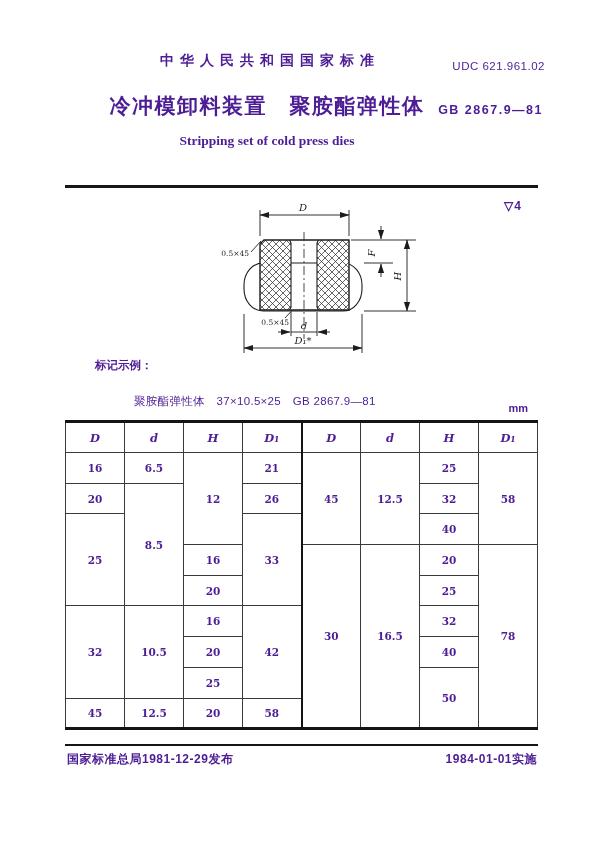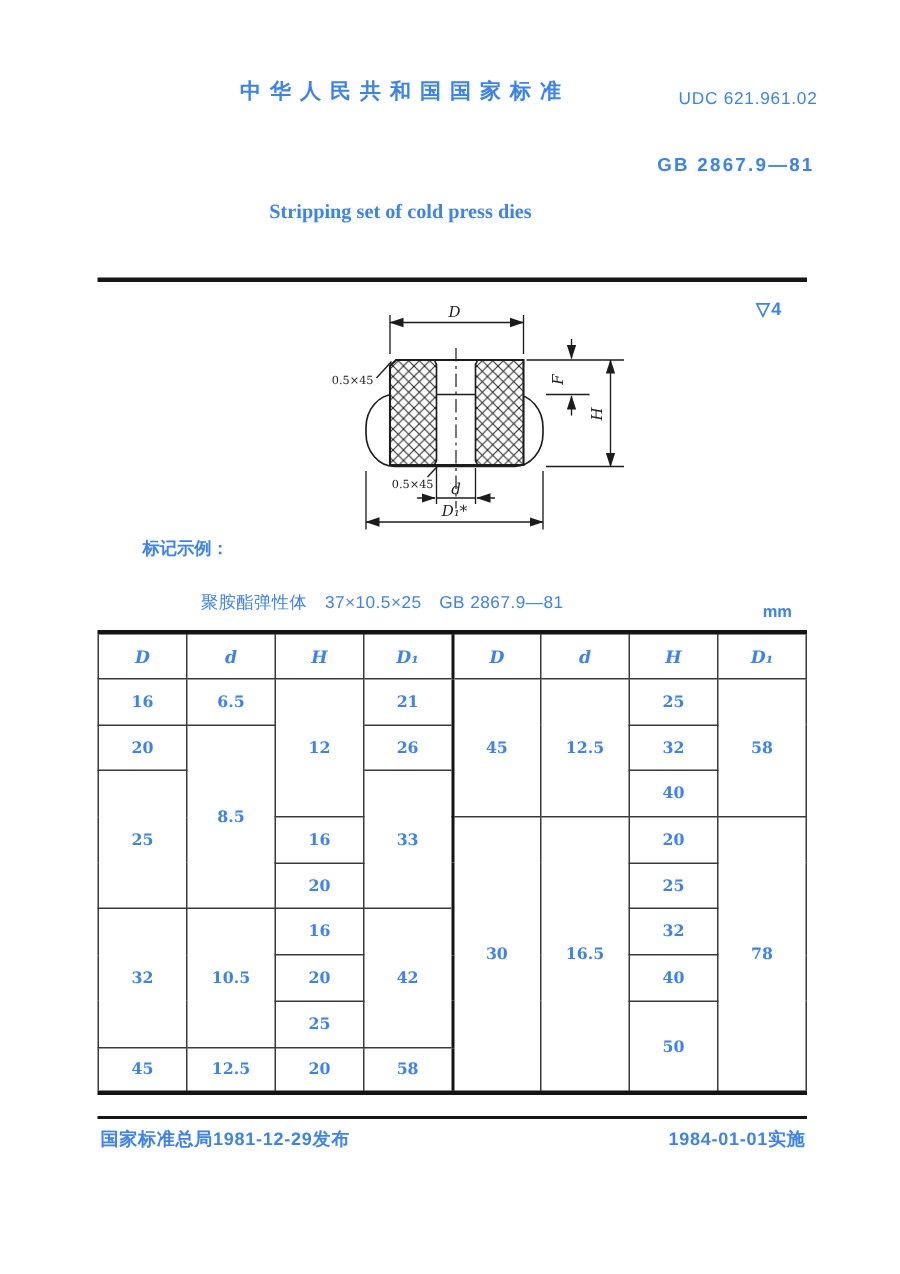--- a/index.html
+++ b/index.html
@@ -1,18 +1,18 @@
 <!DOCTYPE html>
 <html><head>
 <meta charset="utf-8">
 <style>
   html,body{margin:0;padding:0;background:#e8e8e8;}
   .page{
     position:relative;width:600px;height:849px;background:#ffffff;
-    font-family:"Liberation Sans",sans-serif;color:#3b82f6;overflow:hidden;
+    font-family:"Liberation Sans",sans-serif;color:#4c1d95;overflow:hidden;
     margin:0 auto;
   }
   .abs{position:absolute;white-space:nowrap;}
   .cn-header{
     left:60px;top:52px;width:420px;text-align:center;
     font-size:14px;font-weight:700;letter-spacing:6px;
   }
   .udc{right:55px;top:60px;font-size:11.5px;font-weight:400;letter-spacing:.5px;}
   .title-cn{
     left:55px;top:92px;width:424px;text-align:center;
@@ -56,20 +56,21 @@
   .dim-label{font-style:italic;font-size:10px;}
   .small-label{font-size:7.5px;}
 </style>
 </head>
 <body>
 
 <div class="page">
 
   <div class="abs cn-header">中华人民共和国国家标准</div>
   <div class="abs udc">UDC 621.961.02</div>
+  <div class="abs title-cn">冷冲模卸料装置　聚胺酯弹性体</div>
   <div class="abs gb-code">GB 2867.9—81</div>
   <div class="abs en-title en1">Stripping set of cold press dies</div>
 
   <div class="abs rule-top"></div>
   <div class="abs roughness">▽4</div>
 
   <svg class="drawing-svg" width="240" height="165" viewBox="0 0 240 165">
     <defs>
       <marker id="ah" markerWidth="10" markerHeight="8" refX="9" refY="4" orient="auto-start-reverse" markerUnits="userSpaceOnUse">
         <path d="M0,0.9 L9.5,4 L0,7.1 Z" fill="#1c1c1c"></path>

